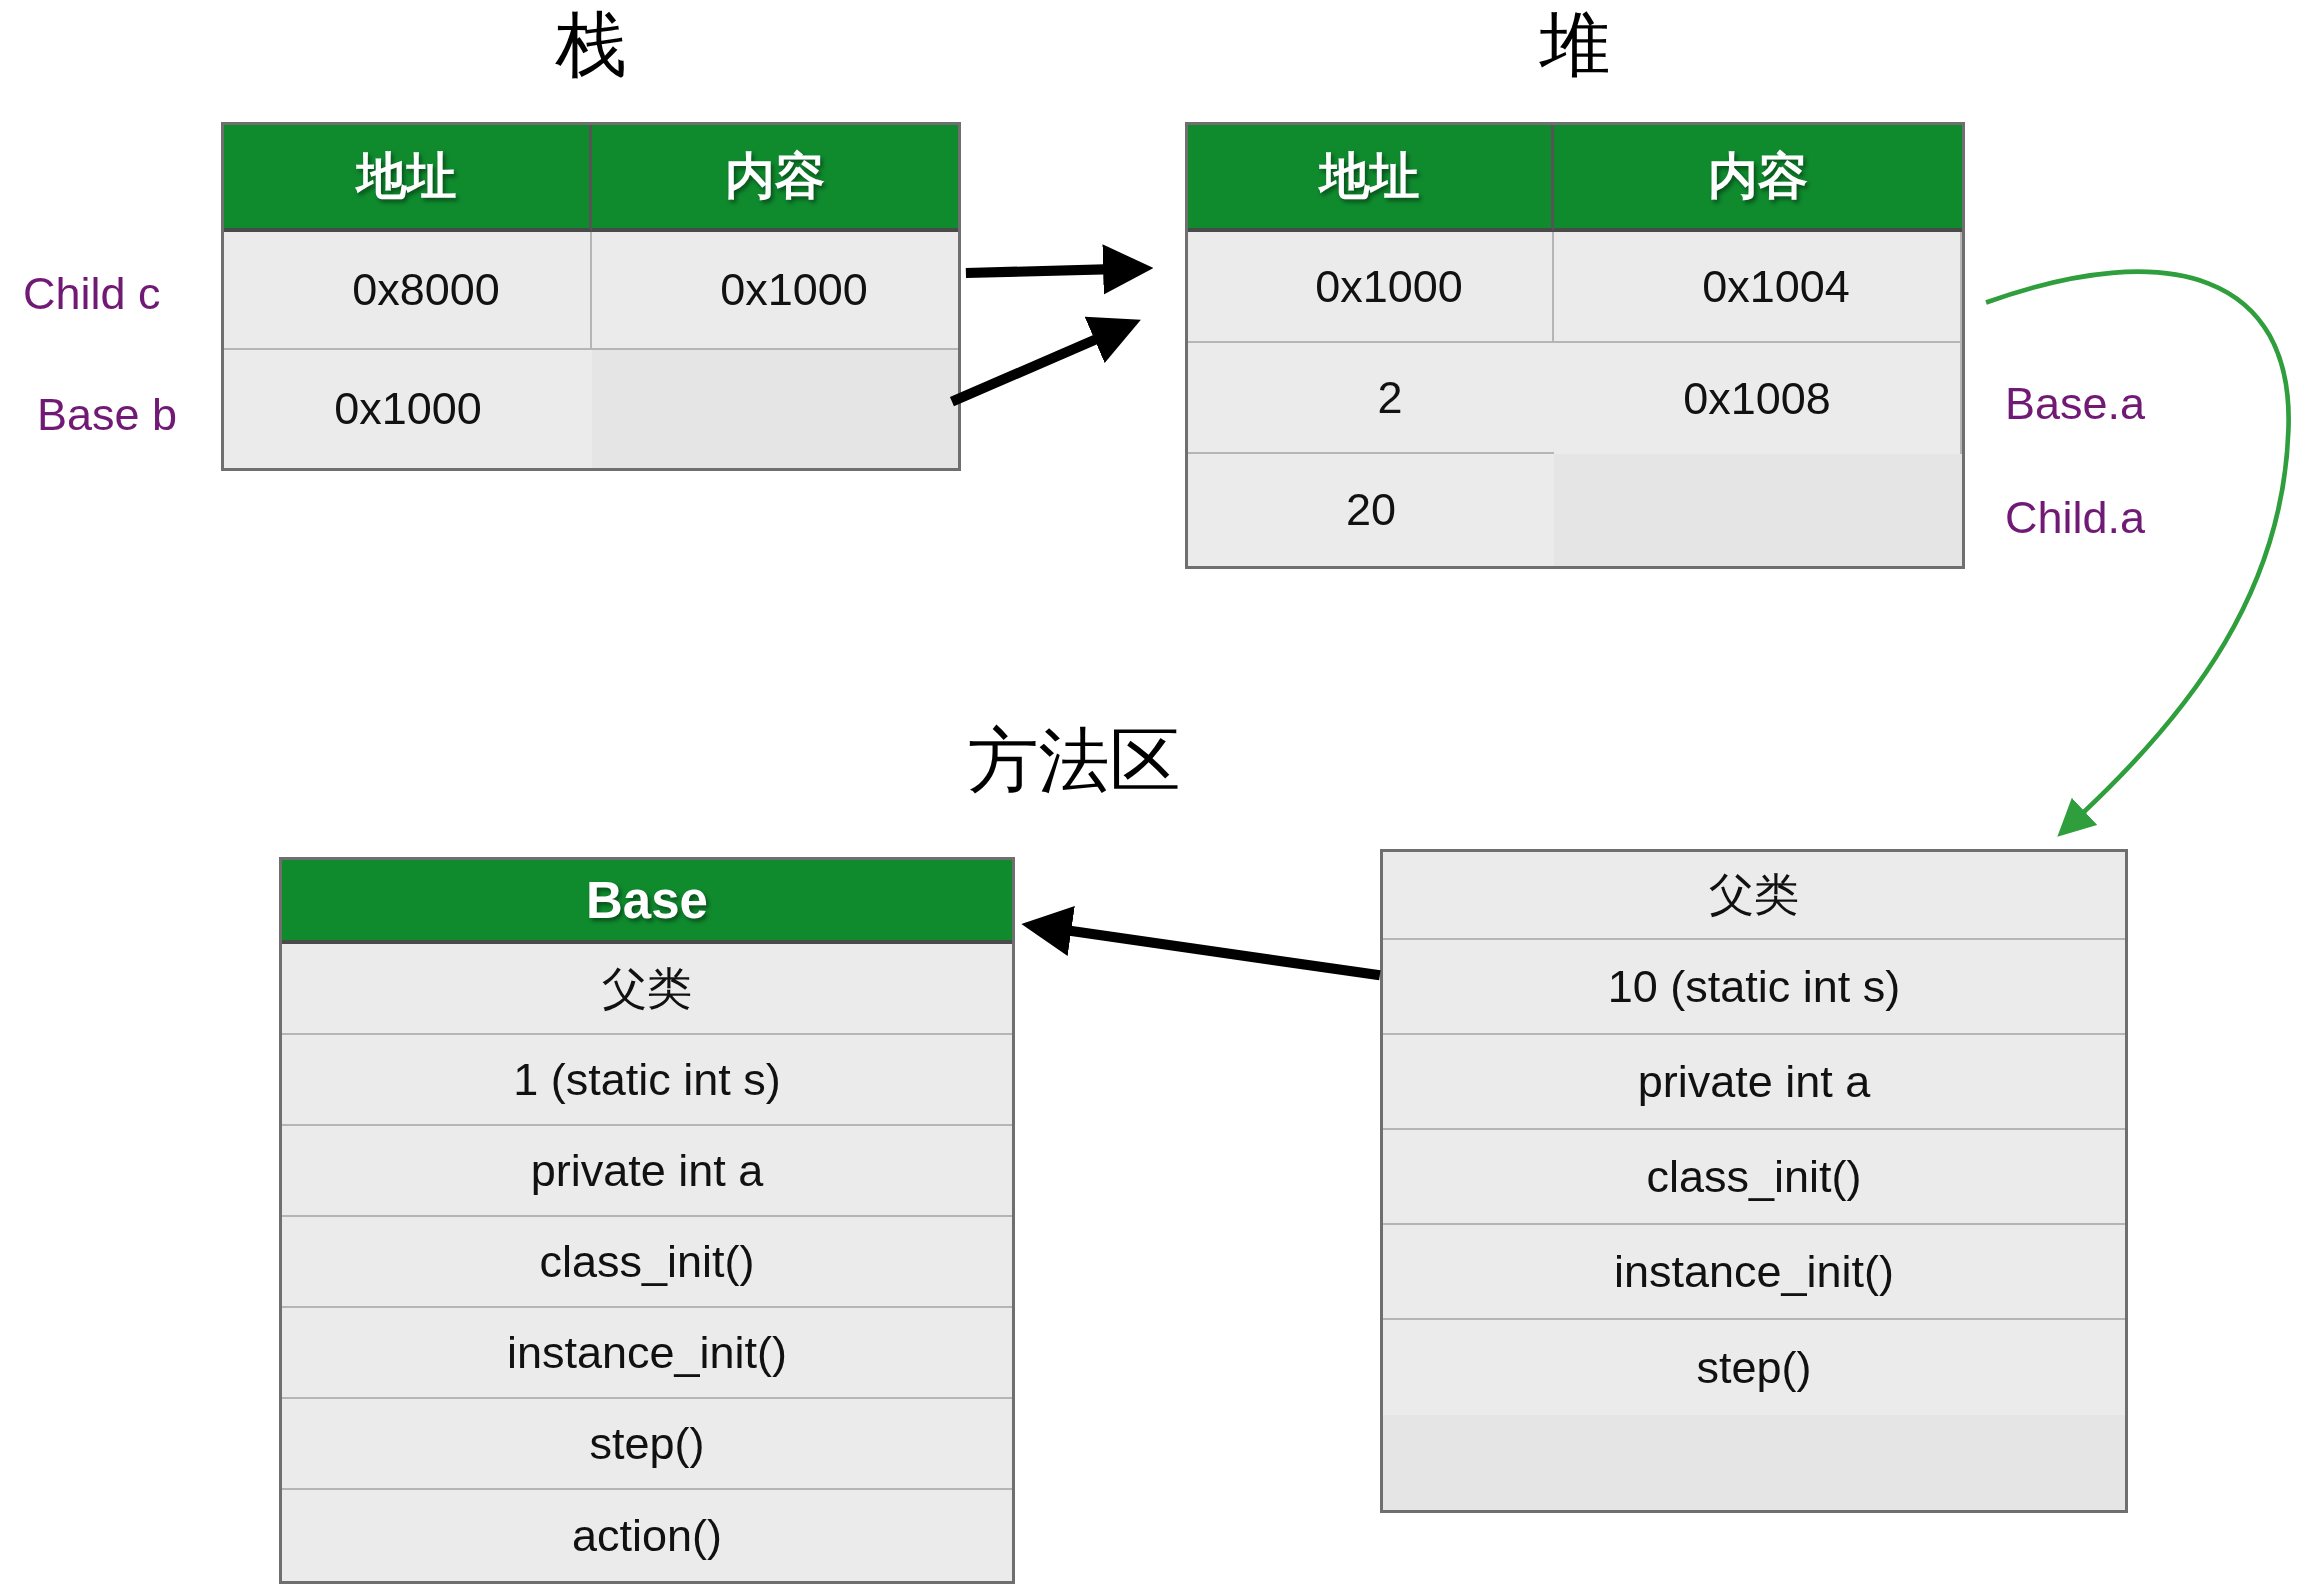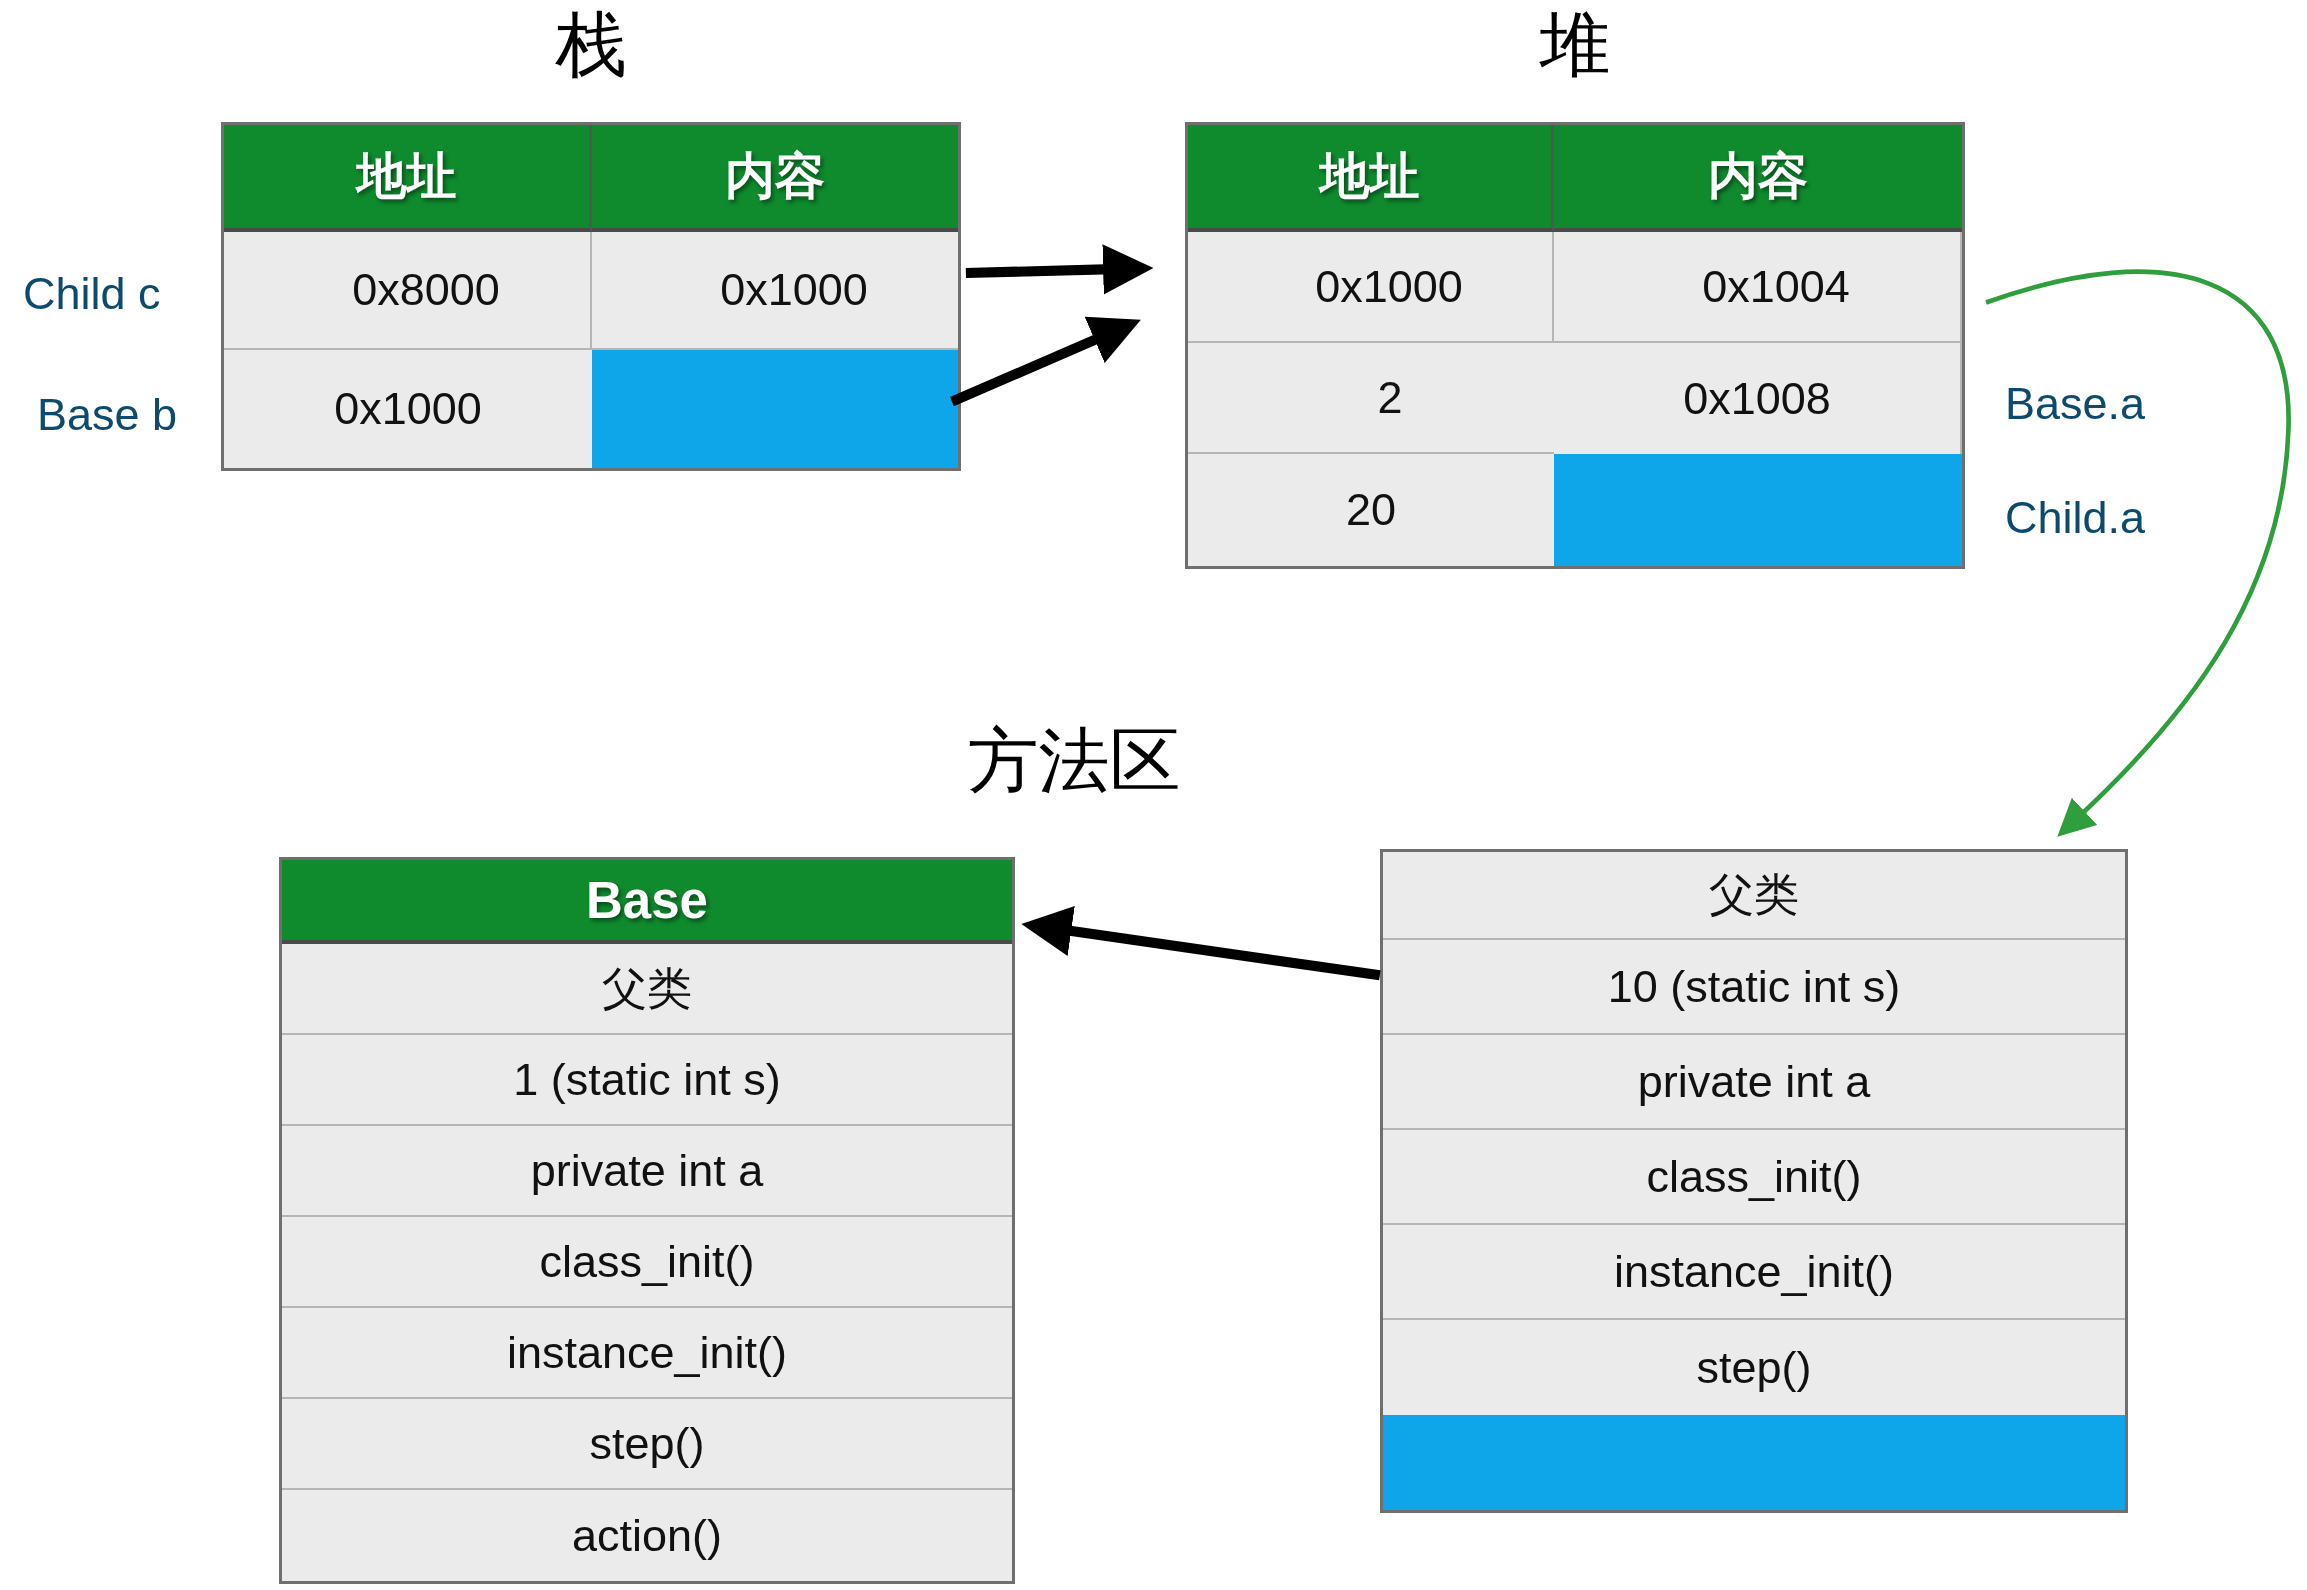--- a/index.html
+++ b/index.html
@@ -17,21 +17,21 @@
     transform: translateX(-50%);
     font-size: 71px;
     line-height: 78px;
     color: #000000;
     white-space: nowrap;
   }
   .tbl {
     position: absolute;
     display: grid;
     border: 3.1px solid #6f6f6f;
-    background: #0ea5e9;
+    background: #e5e5e5;
     box-sizing: content-box;
   }
   .hc {
     background: #0f8b2e;
     color: #ffffff;
     font-weight: bold;
     font-size: 50px;
     display: flex;
     align-items: center;
     justify-content: center;
@@ -64,21 +64,21 @@
     white-space: nowrap;
   }
   .mr:last-child { border-bottom: none; }
   .lbl {
     position: absolute;
     font-size: 45px;
     height: 59px;
     display: flex;
     align-items: center;
     white-space: nowrap;
-    color: #0c4a6e;
+    color: #701a75;
   }
   #arrows {
     position: absolute;
     left: 0; top: 0;
     width: 2307px; height: 1591px;
     pointer-events: none;
     z-index: 5;
   }
 </style>
 </head>

